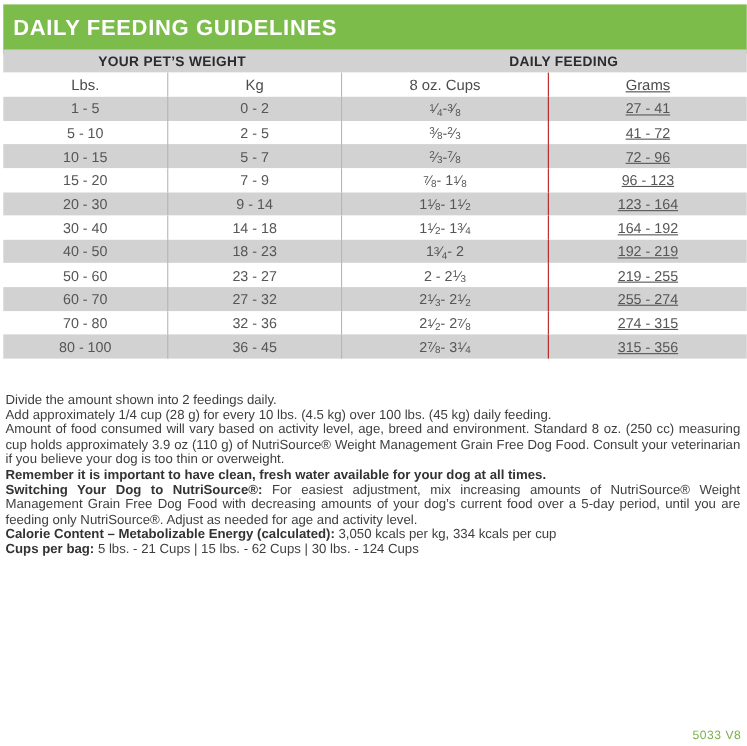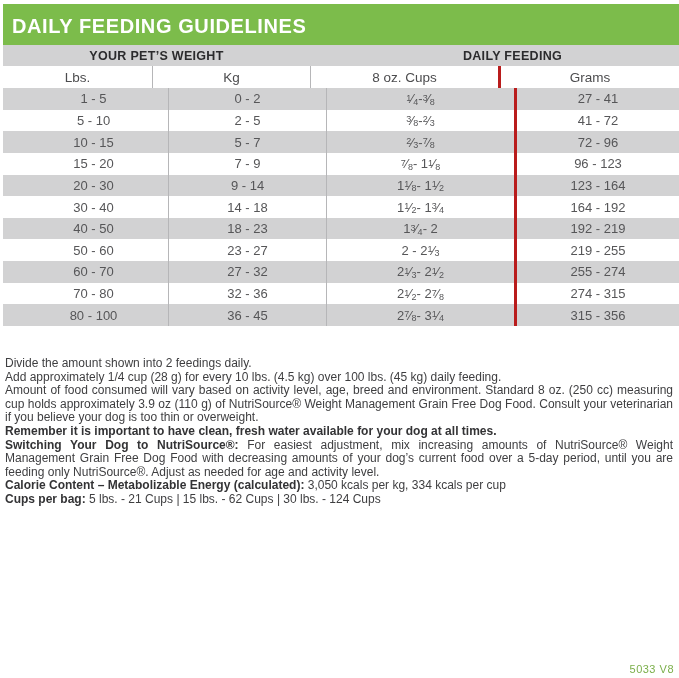--- a/index.html
+++ b/index.html
@@ -37,24 +37,24 @@
     display:flex;height:22px;background:#ffffff;align-items:center;
   }
   .t-cell{
     text-align:center;font-size:13px;color:#565658;
     box-sizing:border-box;height:100%;
     display:flex;align-items:center;justify-content:center;
   }
   .c0{width:149px;}
   .c1{width:158px;border-left:1px solid #B6B6B8;}
   .c2{width:188px;border-left:1px solid #B6B6B8;}
-  .c3{flex:1;border-left:3px solid #b91c1c;}
+  .c3{flex:1;border-left:1px solid #b91c1c;text-decoration:underline;}
   .col-row .t-cell{color:#4C4C4E;font-size:13.5px;}
   .t-body{height:238px;display:flex;flex-direction:column;}
-  .t-row{flex:1 1 0;display:flex;padding-left:16px;}
+  .t-row{flex:1 1 0;display:flex;}
   .t-row.odd{background:#D2D2D3;}
   .t-row.even{background:#ffffff;}
   .t-cell sup{font-size:9px;line-height:0;position:relative;top:-1px;}
   .t-cell sub{font-size:9px;line-height:0;position:relative;top:3px;}
   
   .notes{
     position:absolute;top:357px;left:5px;right:6px;
     font-size:12px;line-height:13.6px;color:#3E3E40;
   }
   .notes .just{text-align:justify;}

